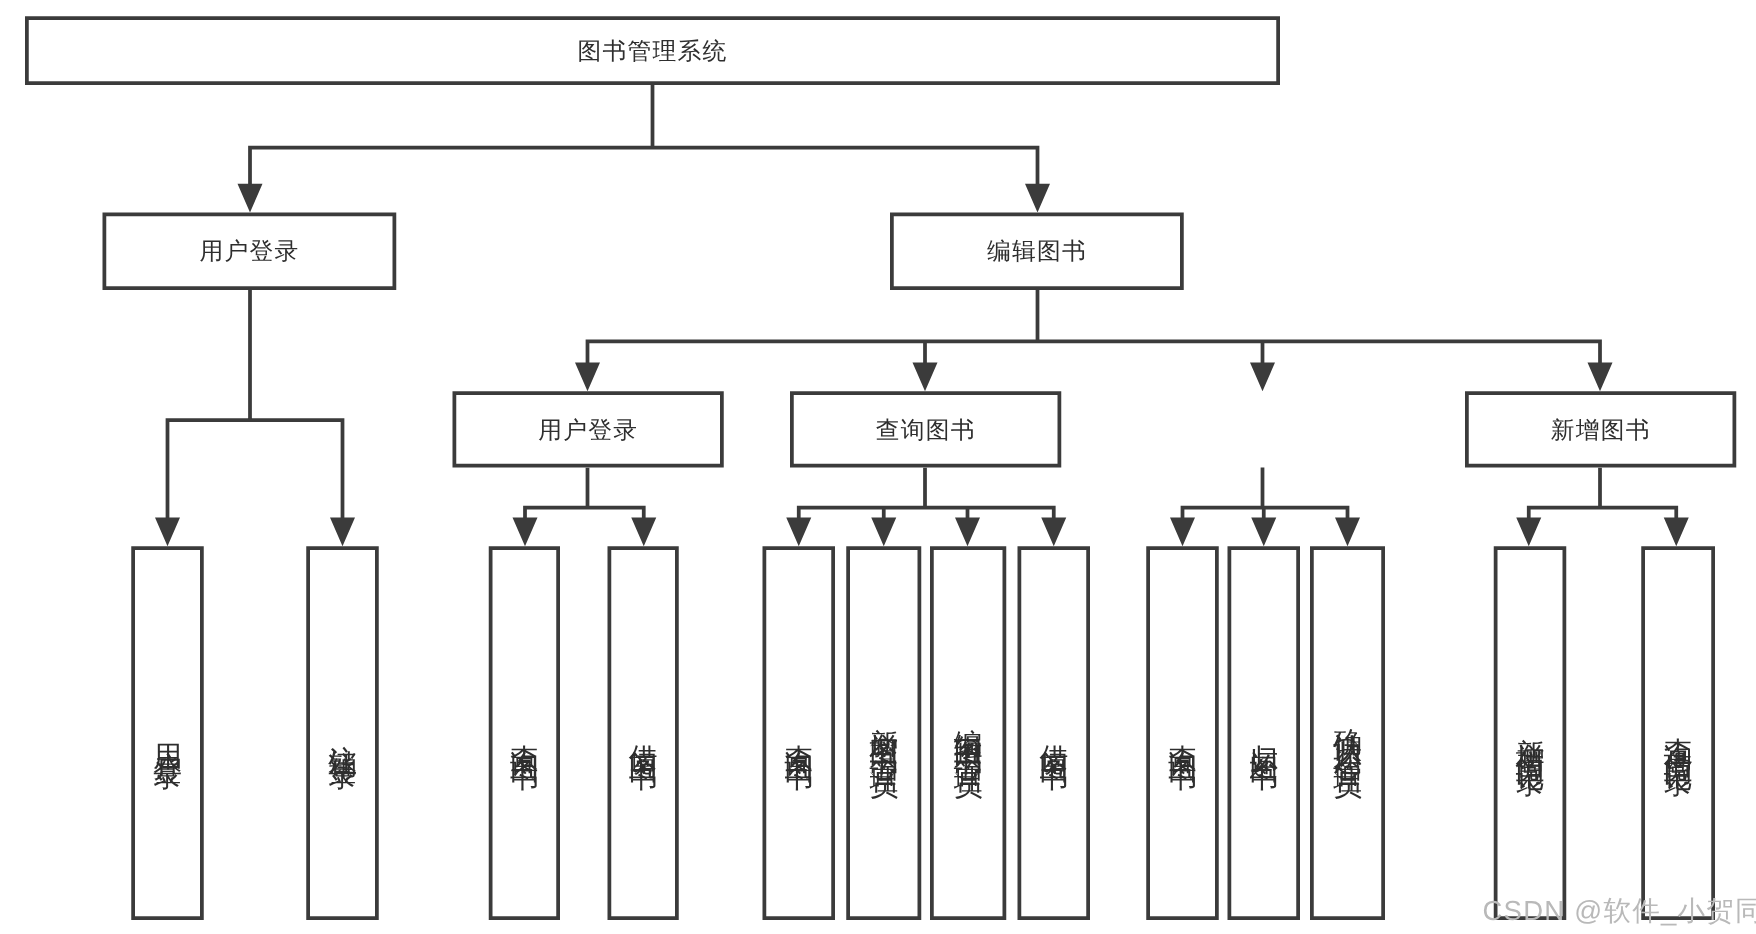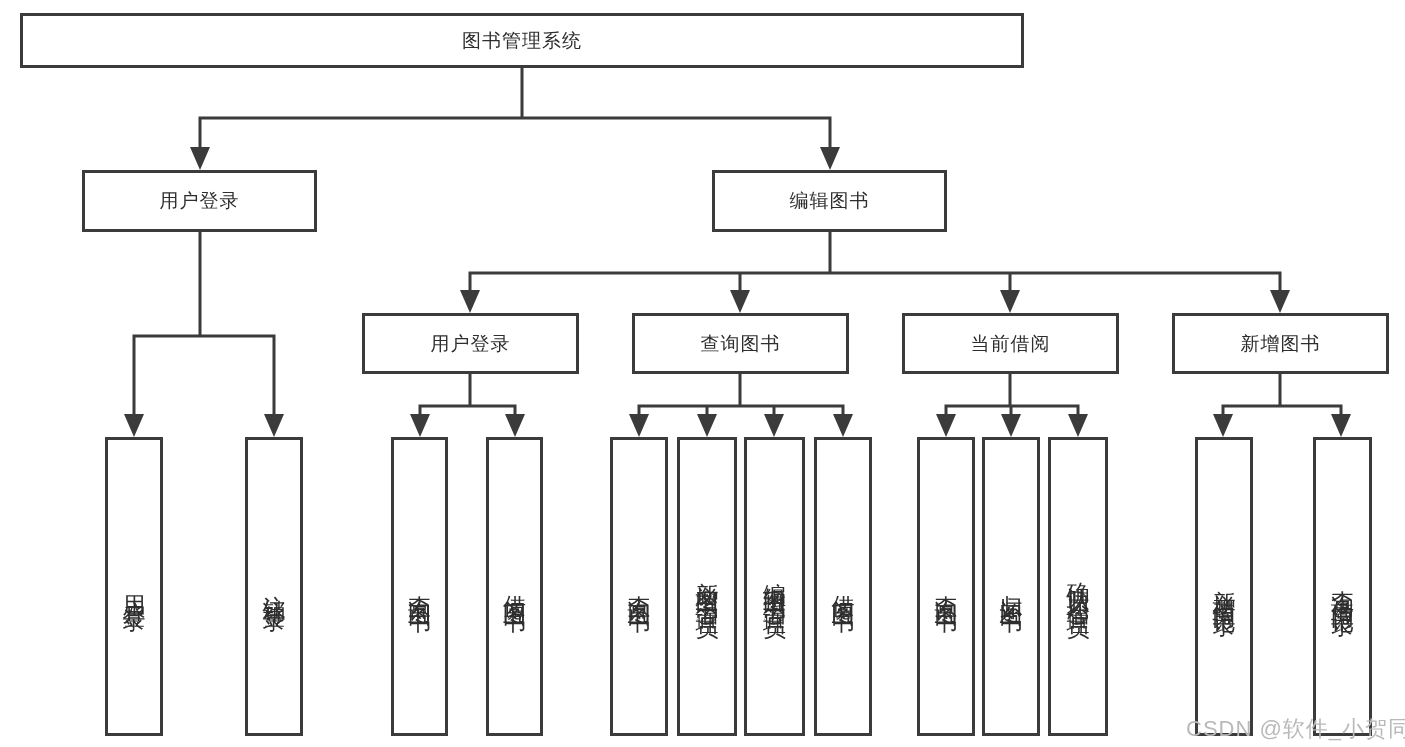--- a/index.html
+++ b/index.html
@@ -108,21 +108,20 @@
       M1331 414 L1351 414 L1341 437 Z"></path>
   </svg>
 
   <div class="box h" style="left:20px;top:13px;width:1004px;height:55px">图书管理系统</div>
 
   <div class="box h" style="left:82px;top:170px;width:235px;height:62px">用户登录</div>
   <div class="box h" style="left:712px;top:170px;width:235px;height:62px">编辑图书</div>
 
   <div class="box h" style="left:362px;top:313px;width:217px;height:61px">用户登录</div>
   <div class="box h" style="left:632px;top:313px;width:217px;height:61px">查询图书</div>
-  <div class="box h" style="left:902px;top:313px;width:217px;height:61px">当前借阅</div>
   <div class="box h" style="left:1172px;top:313px;width:217px;height:61px">新增图书</div>
 
   <div class="box v" style="left:105px;top:437px;width:58px;height:299px">用户登录</div>
   <div class="box v" style="left:245px;top:437px;width:58px;height:299px">注销登录</div>
 
   <div class="box v" style="left:391px;top:437px;width:57px;height:299px">查询图书</div>
   <div class="box v" style="left:486px;top:437px;width:57px;height:299px">借阅图书</div>
 
   <div class="box v" style="left:610px;top:437px;width:58px;height:299px">查询图书</div>
   <div class="box v" style="left:677px;top:437px;width:60px;height:299px">新增图书（管理员）</div>

